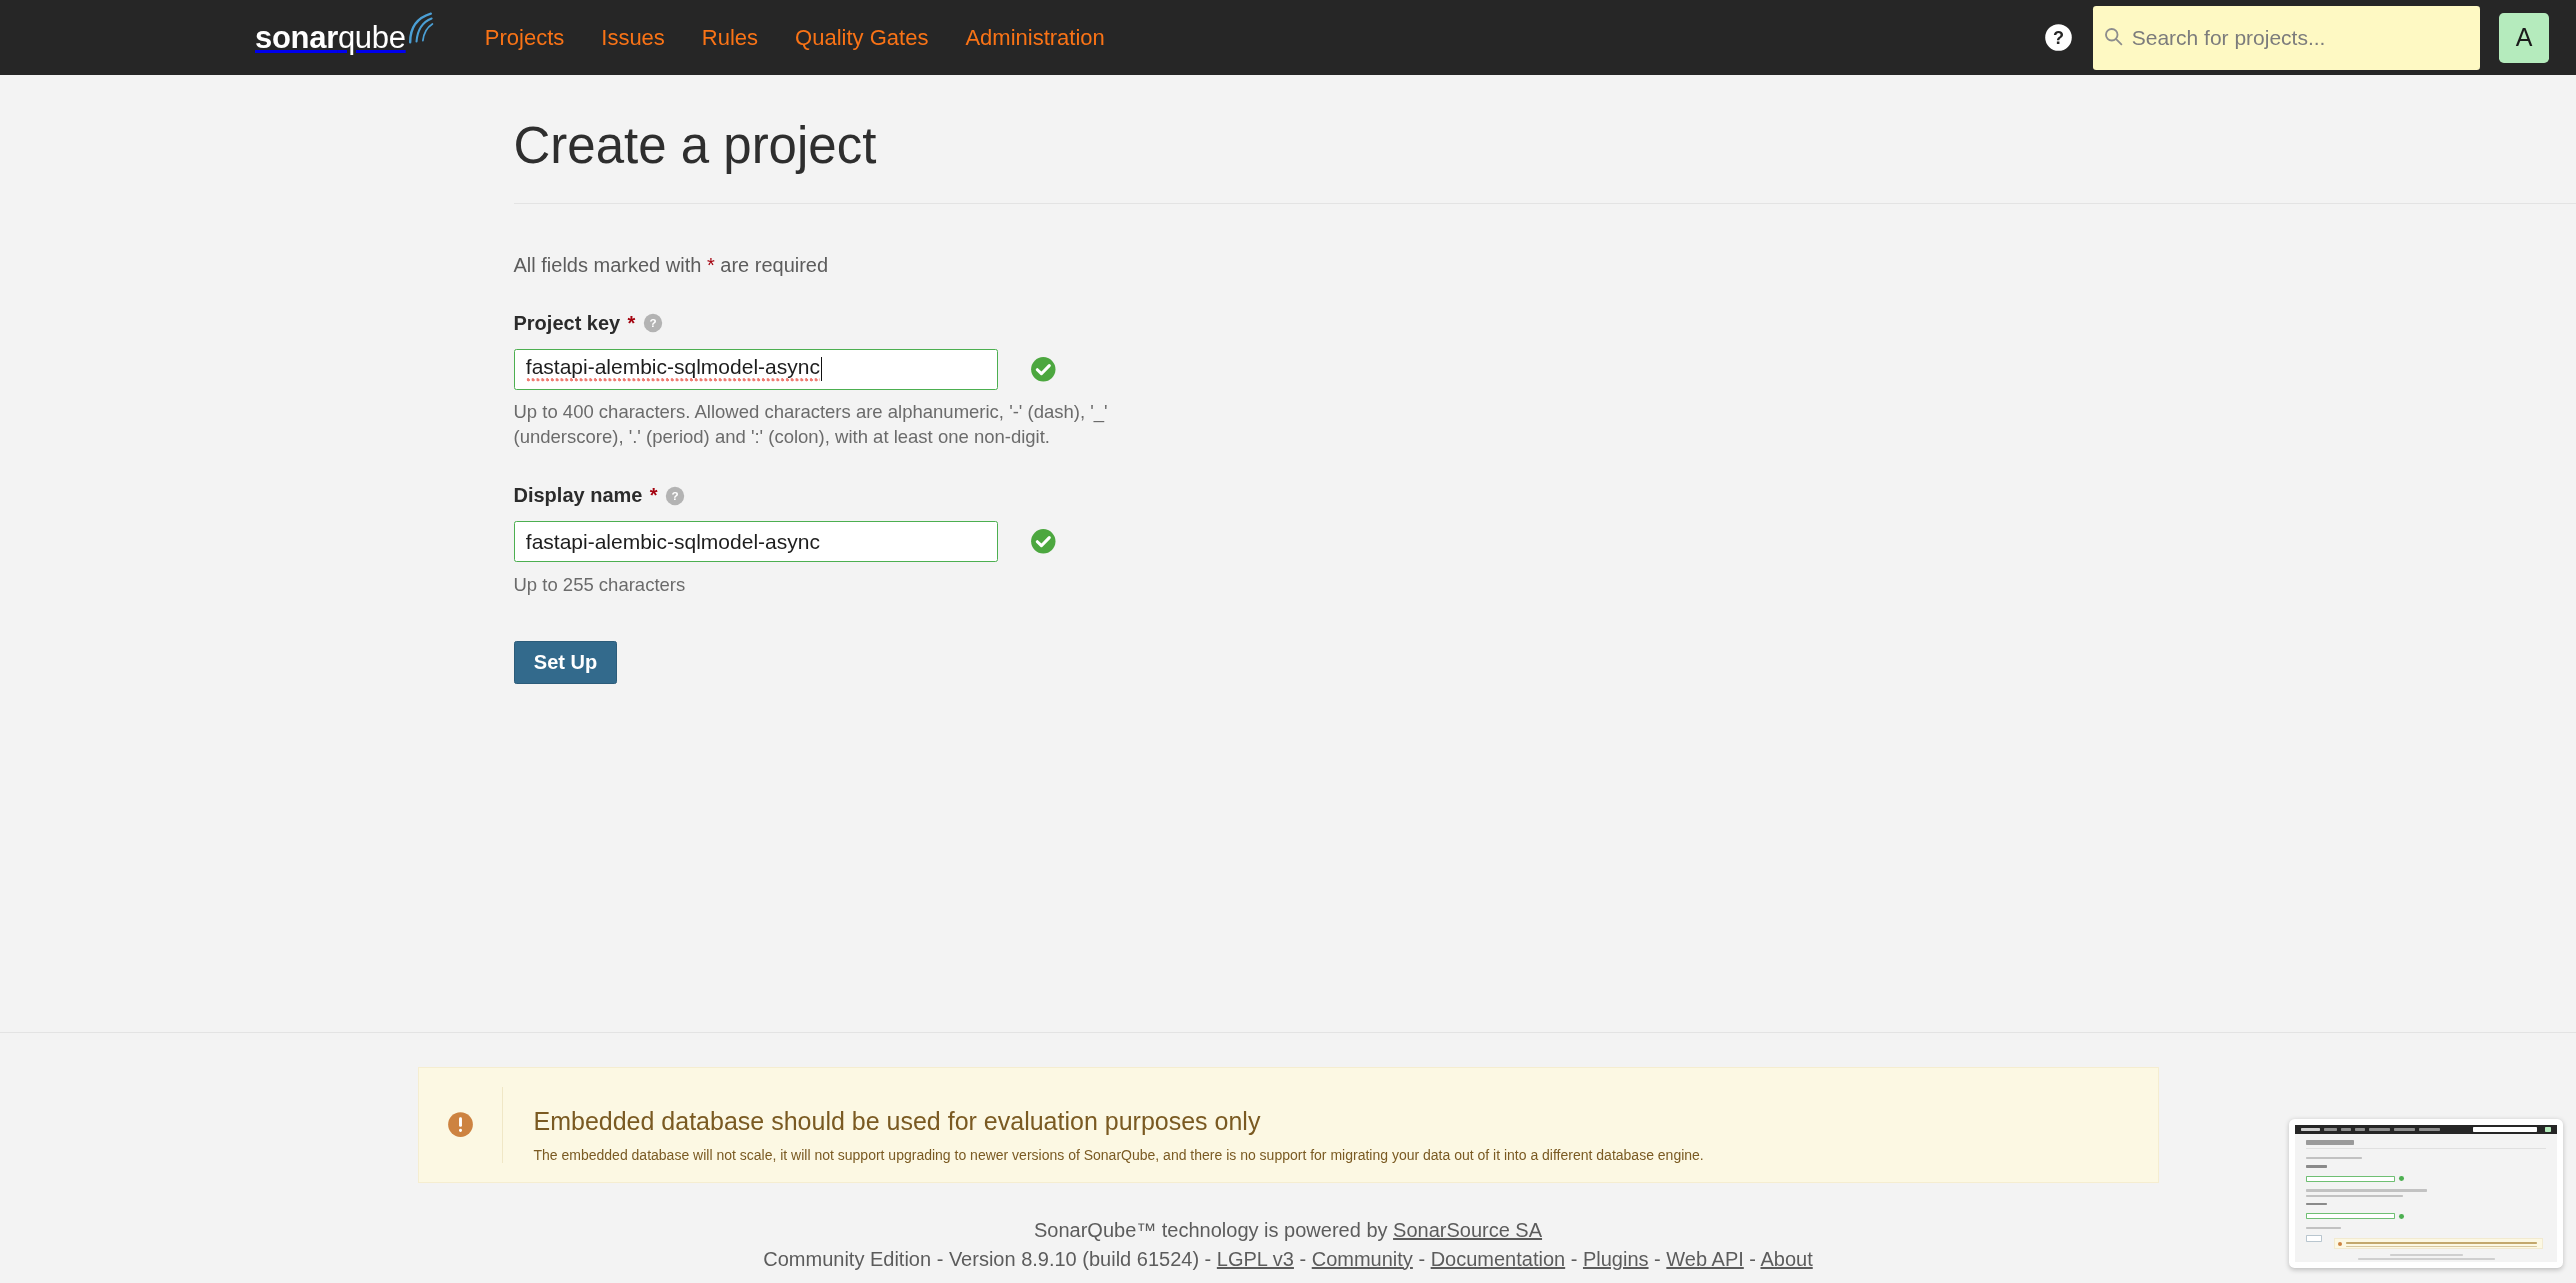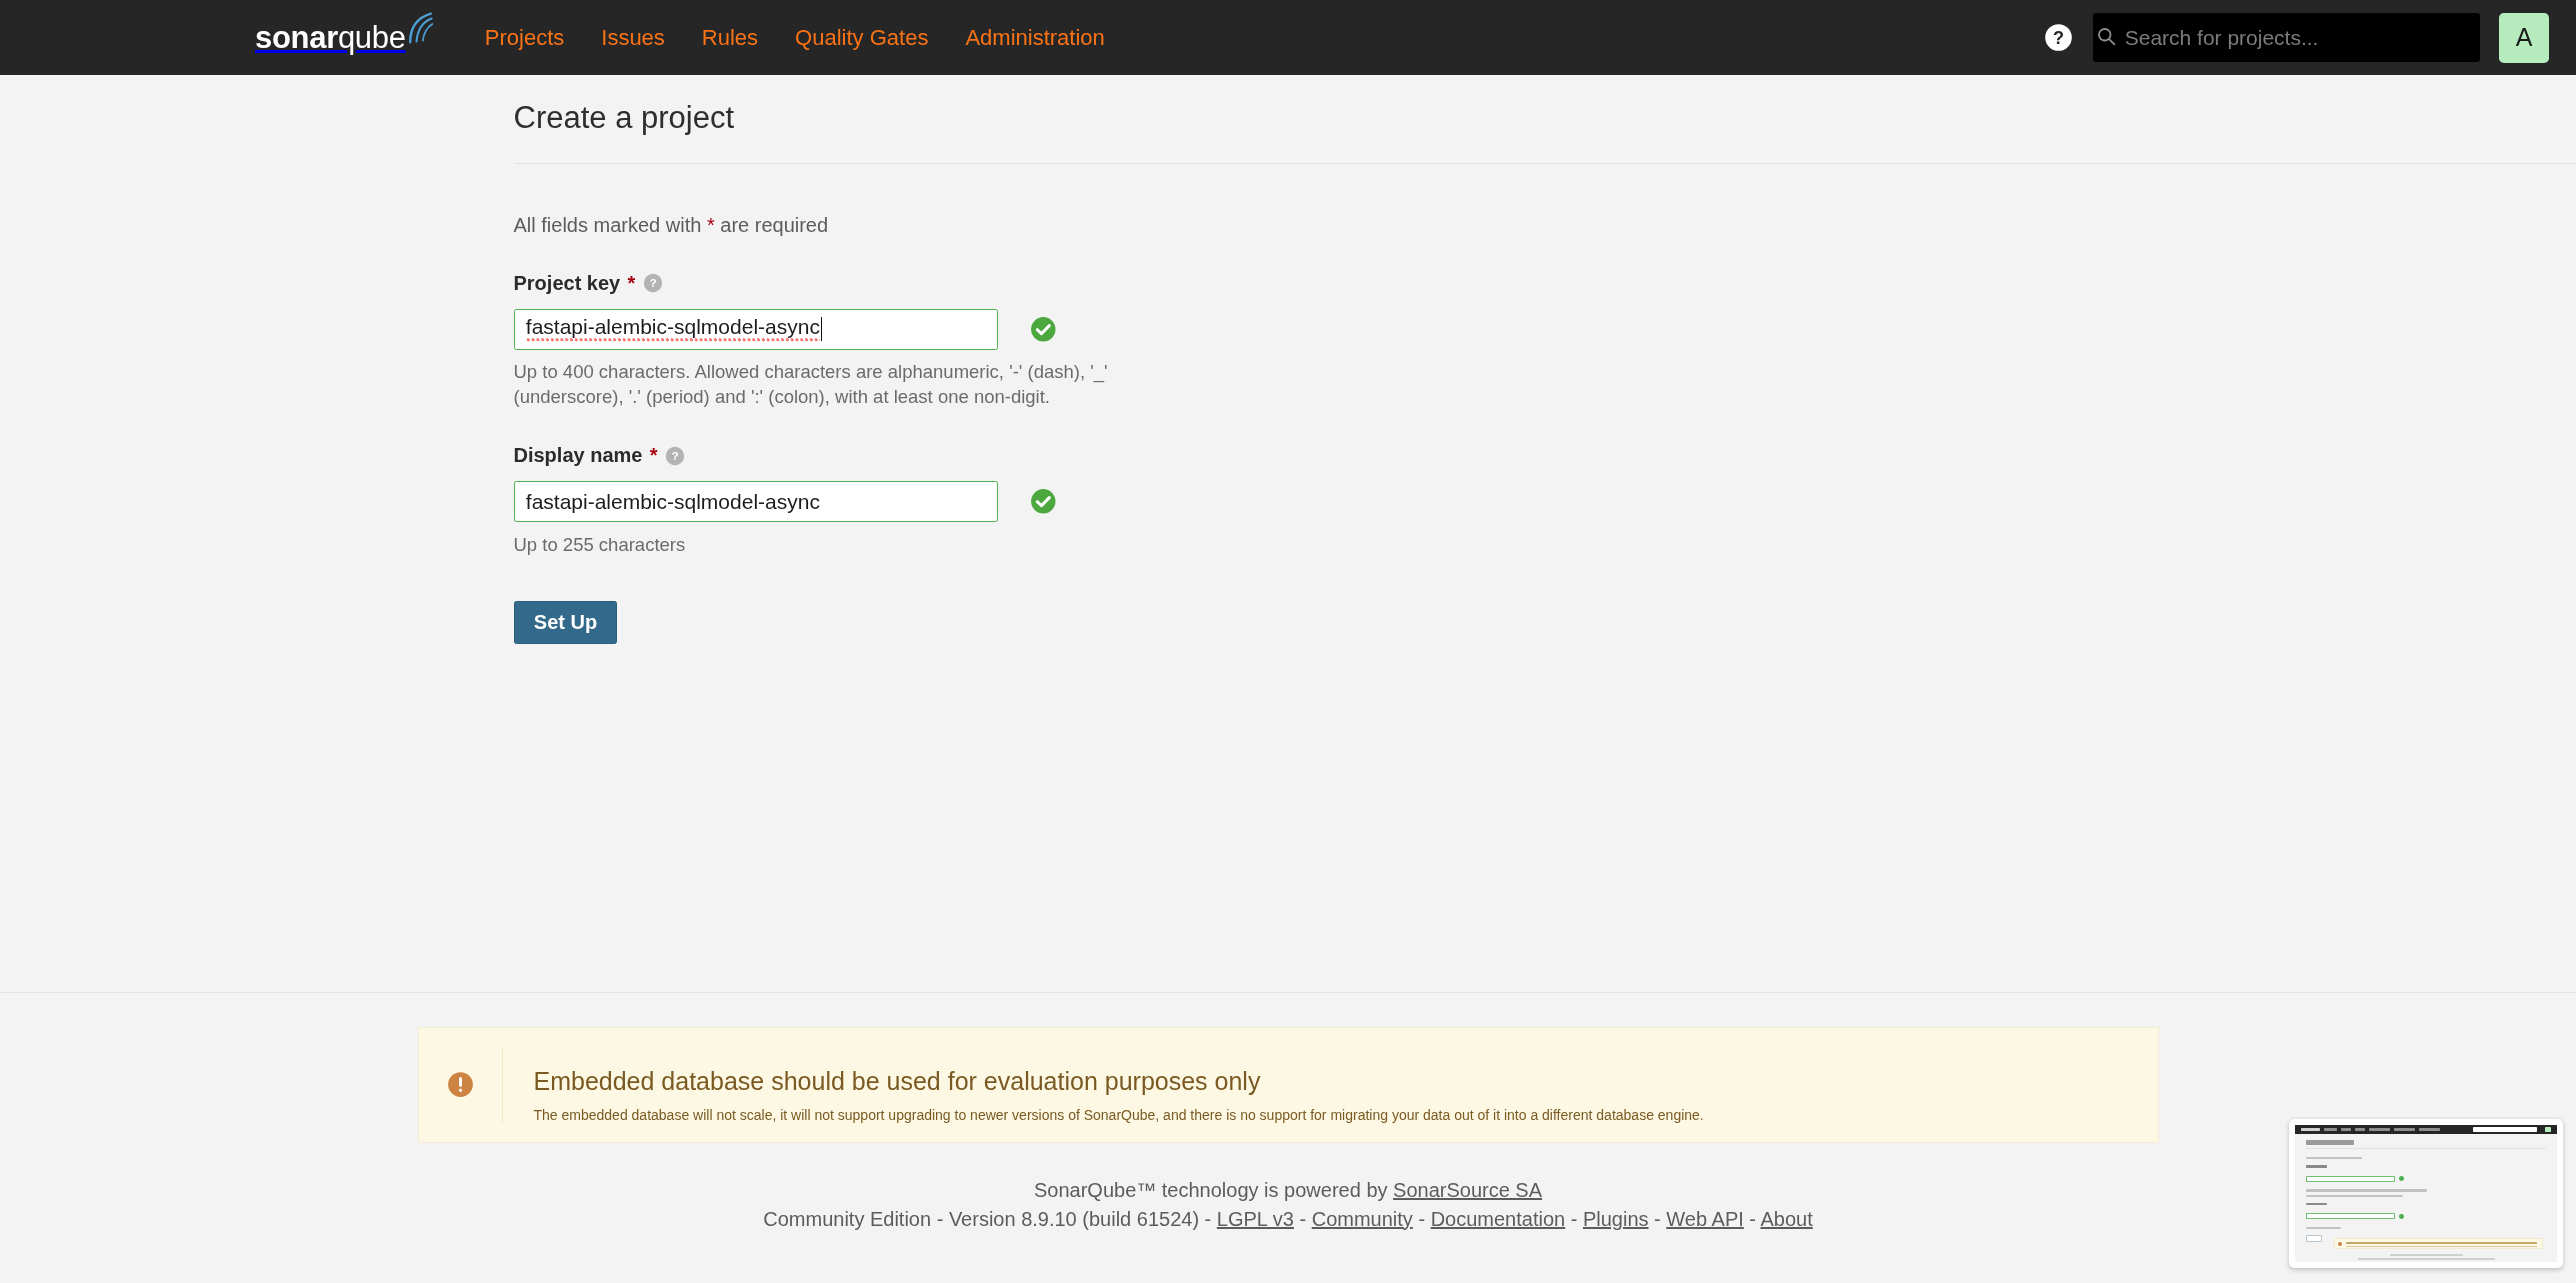--- a/index.html
+++ b/index.html
@@ -27,38 +27,38 @@
   .logo-text .l{ font-weight:400; }
   .logo-arcs{ margin-left:1.6px; margin-top:-9.7px; }
   .nav-links{ display:flex; align-items:center; gap:0; }
   .nav-link{
     color:#f97316; font-size:22px; text-decoration:none;
     padding:0 18.5px; line-height:75px; white-space:nowrap;
   }
   .nav-right{ margin-left:auto; display:flex; align-items:center; gap:19.3px; }
   .help-icon{ width:29px; height:29px; display:block; }
   .search-box{
-    width:387px; height:49px; background:#000000; border-radius:3.2px;
-    display:flex; align-items:center; padding:0 3px; gap:8px;
+    width:387px; height:64px; background:#fef9c3; border-radius:3.2px;
+    display:flex; align-items:center; padding:0 10px; gap:8px;
   }
   .search-ph{ color:#7c7c7c; font-size:21px; }
   .avatar{
     width:50px; height:50px; border-radius:4.8px; background:#b5ebbd;
     display:flex; align-items:center; justify-content:center;
     color:#1b1b1b; font-size:25px; line-height:1;
   }
 
   
   .page{ position:relative; }
   .container{ width:2063px; margin:0 auto; padding:0 0 0 0; }
   .page-inner{ padding-left:257px; padding-right:257px; }
 
   .page-title{
-    font-size:31px; font-weight:400; color:#2e2e2e;
-    padding-top:24px; margin:0 0 27px 0; line-height:1.2;
+    font-size:51px; font-weight:400; color:#2e2e2e;
+    padding-top:40px; margin:0 0 27px 0; line-height:1.2;
   }
   .title-rule{ height:0.8px; background:#e3e3e3; width:2062px; margin-left:0; }
 
   .required-note{ font-size:20px; color:#5c5c5c; padding-top:50px; }
   .req-star{ color:#a4030f; }
 
   .field-block{ margin-top:35px; }
   .field-label{
     font-size:20px; font-weight:bold; color:#2b2b2b;
     display:flex; align-items:center; gap:7.3px; margin-bottom:13.7px;

